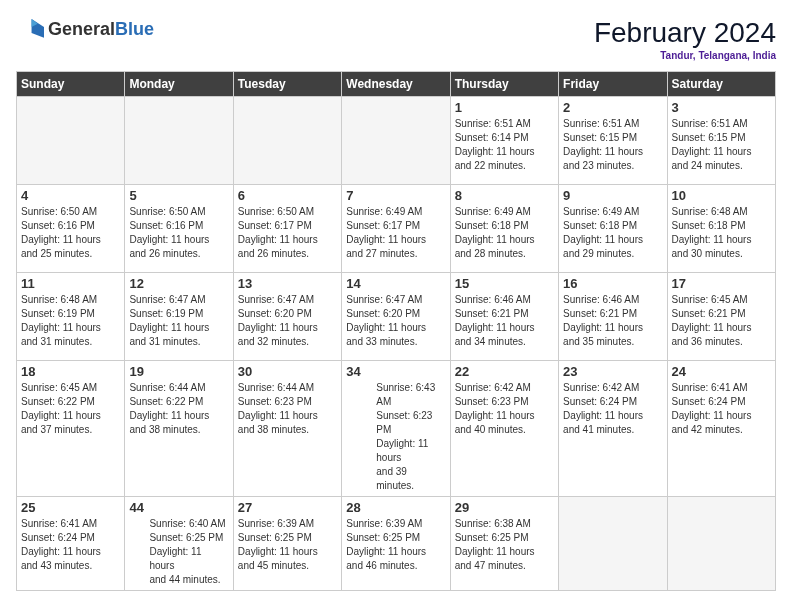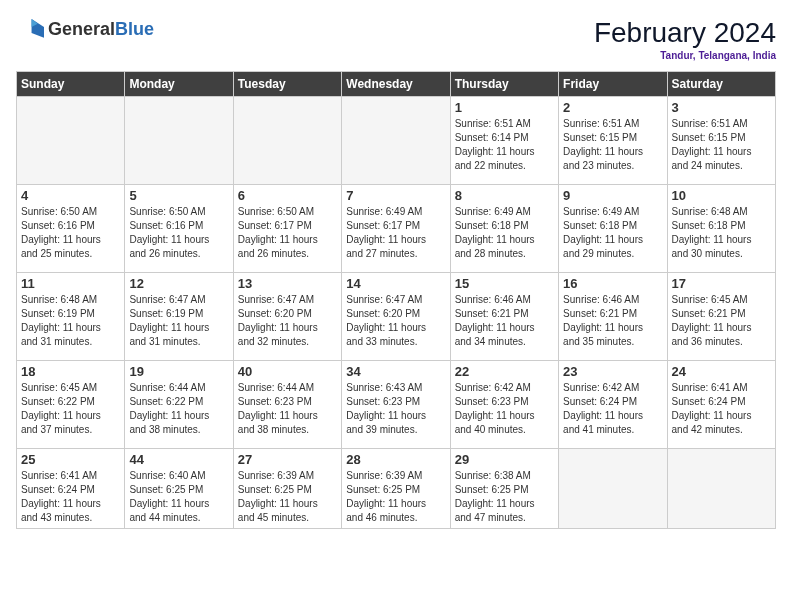--- a/index.html
+++ b/index.html
@@ -271,29 +271,29 @@
 and 37 minutes.</div>
           </td>
           <td>
             <span class="day-num">19</span>
             <div class="day-info" style="white-space: pre-line;">Sunrise: 6:44 AM
 Sunset: 6:22 PM
 Daylight: 11 hours
 and 38 minutes.</div>
           </td>
           <td>
-            <span class="day-num">40</span>
+            <span class="day-num">30</span>
             <div class="day-info" style="white-space: pre-line;">Sunrise: 6:44 AM
 Sunset: 6:23 PM
 Daylight: 11 hours
 and 38 minutes.</div>
           </td>
           <td>
             <span class="day-num">34</span>
-            <div class="day-info" style="white-space: pre-line;">Sunrise: 6:43 AM
+            <div class="day-info" style="white-space: pre-line; margin-left: 30px;">Sunrise: 6:43 AM
 Sunset: 6:23 PM
 Daylight: 11 hours
 and 39 minutes.</div>
           </td>
           <td>
             <span class="day-num">22</span>
             <div class="day-info" style="white-space: pre-line;">Sunrise: 6:42 AM
 Sunset: 6:23 PM
 Daylight: 11 hours
 and 40 minutes.</div>
@@ -316,21 +316,21 @@
         <tr class="last-row">
           <td>
             <span class="day-num">25</span>
             <div class="day-info" style="white-space: pre-line;">Sunrise: 6:41 AM
 Sunset: 6:24 PM
 Daylight: 11 hours
 and 43 minutes.</div>
           </td>
           <td>
             <span class="day-num">44</span>
-            <div class="day-info" style="white-space: pre-line;">Sunrise: 6:40 AM
+            <div class="day-info" style="white-space: pre-line; margin-left: 20px;">Sunrise: 6:40 AM
 Sunset: 6:25 PM
 Daylight: 11 hours
 and 44 minutes.</div>
           </td>
           <td>
             <span class="day-num">27</span>
             <div class="day-info" style="white-space: pre-line;">Sunrise: 6:39 AM
 Sunset: 6:25 PM
 Daylight: 11 hours
 and 45 minutes.</div>

